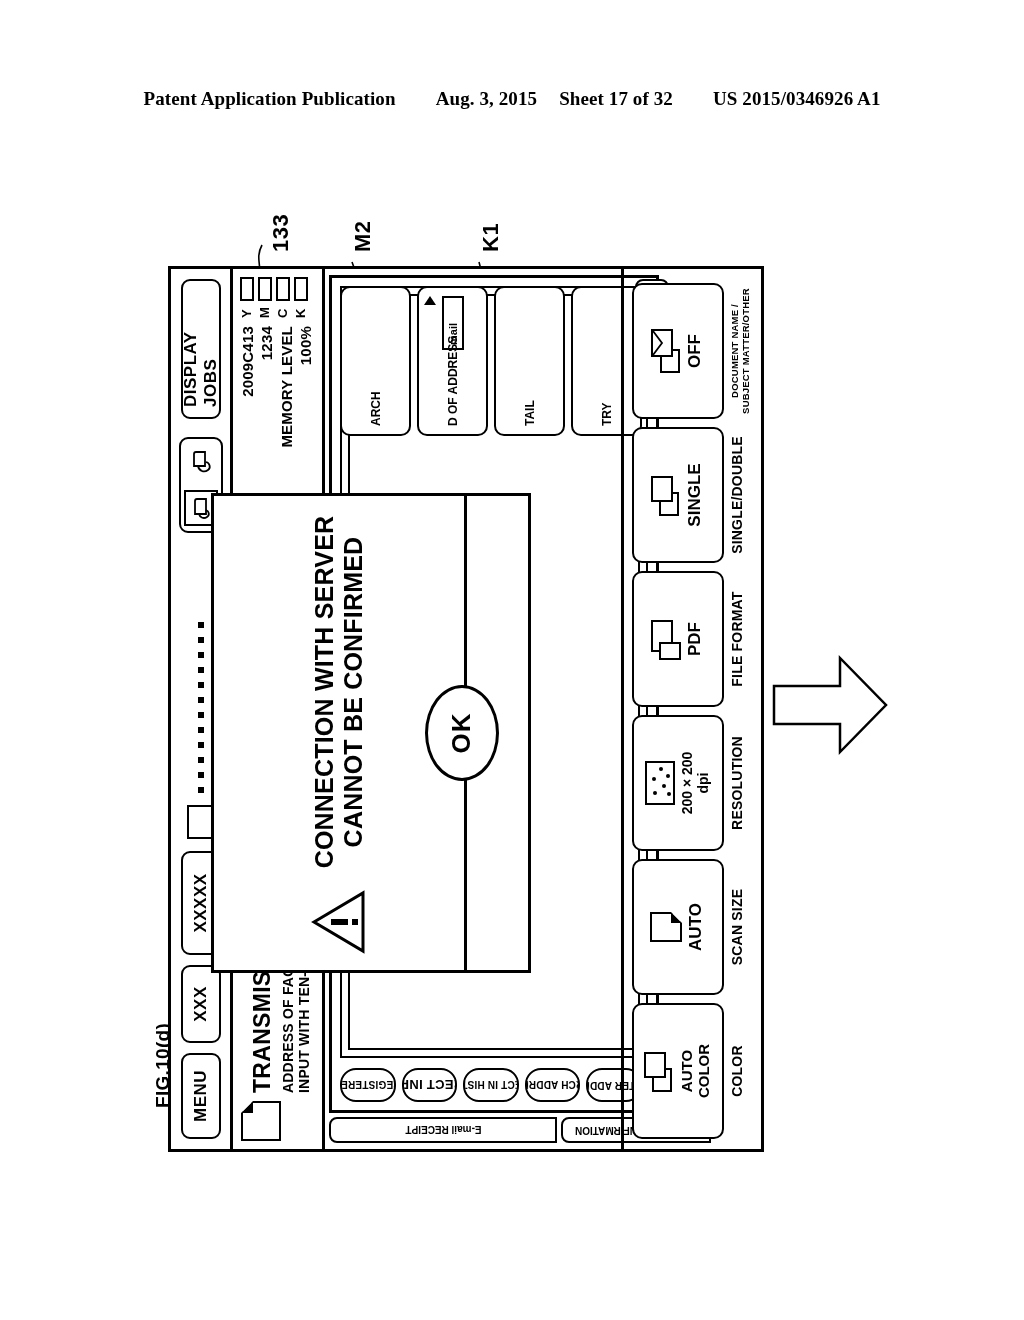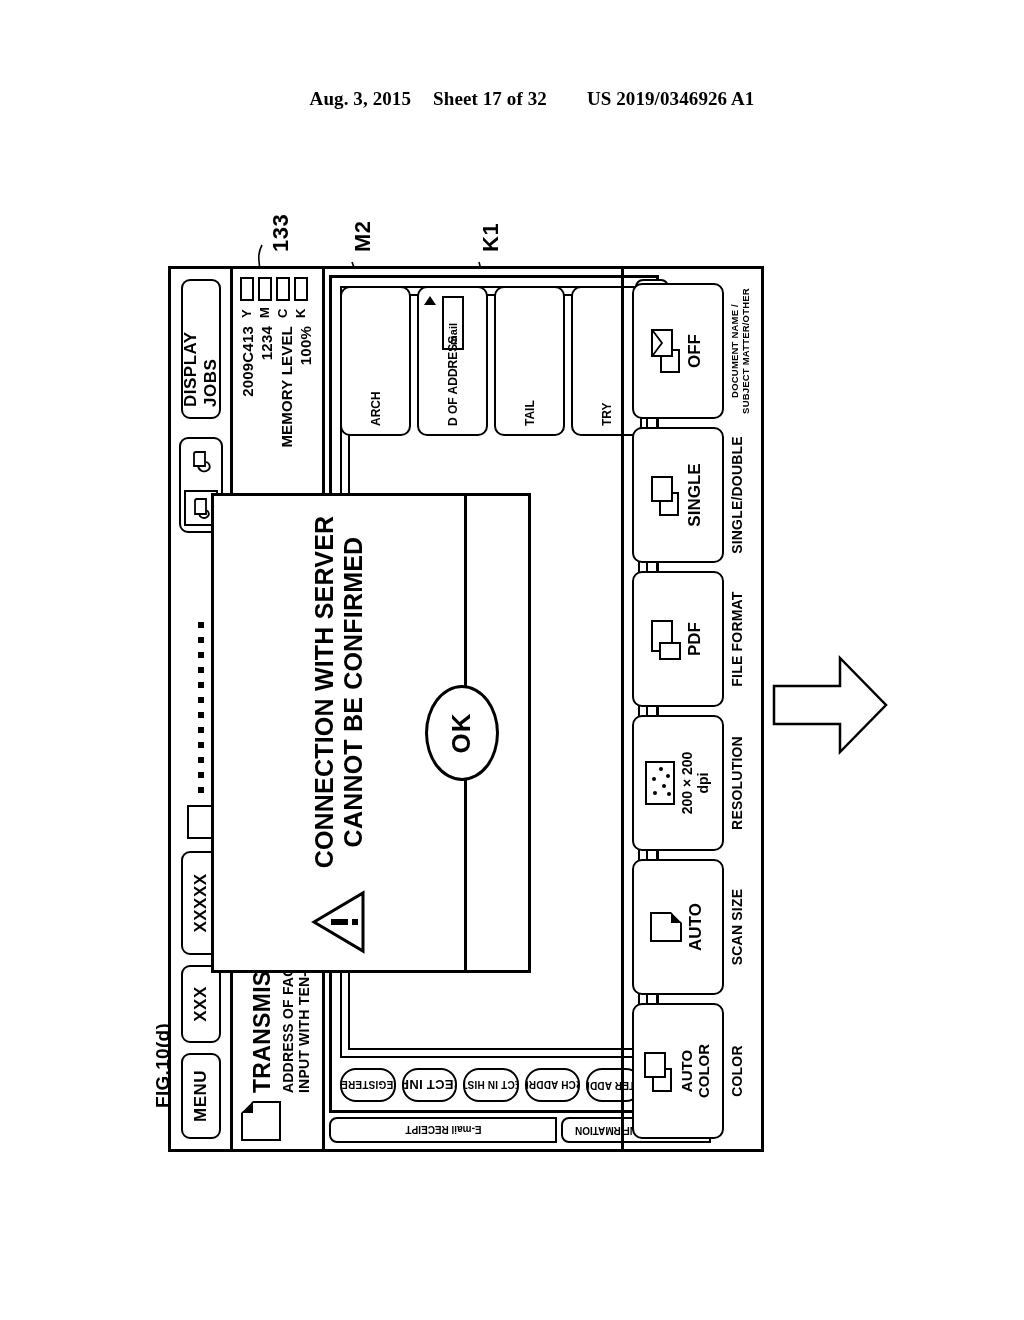--- a/index.html
+++ b/index.html
@@ -301,26 +301,27 @@
   }
   .lead{position:absolute;left:0;top:0;width:1024px;height:1320px;pointer-events:none;}
 
   
   .big-arrow{position:absolute;left:770px;top:650px;}
 </style>
 </head>
 <body>
 
 <div class="pat-header">
+  <span>Patent Application Publication</span>
   <span class="ph-gap1"></span>
   <span>Aug. 3, 2015</span>
   <span class="ph-gap2"></span>
   <span>Sheet 17 of 32</span>
   <span class="ph-gap3"></span>
-  <span>US 2019/0346926 A1</span>
+  <span>US 2015/0346926 A1</span>
 </div>
 
 <div class="fig-label">FIG.10(d)</div>
 
 <div class="callout" style="left:268px;top:252px;">133</div>
 <div class="callout" style="left:350px;top:252px;">M2</div>
 <div class="callout" style="left:478px;top:252px;">K1</div>
 
 <svg class="lead">
   <path d="M262,245 C255,258 262,266 259,276" stroke="#000" stroke-width="1.6" fill="none"></path>

